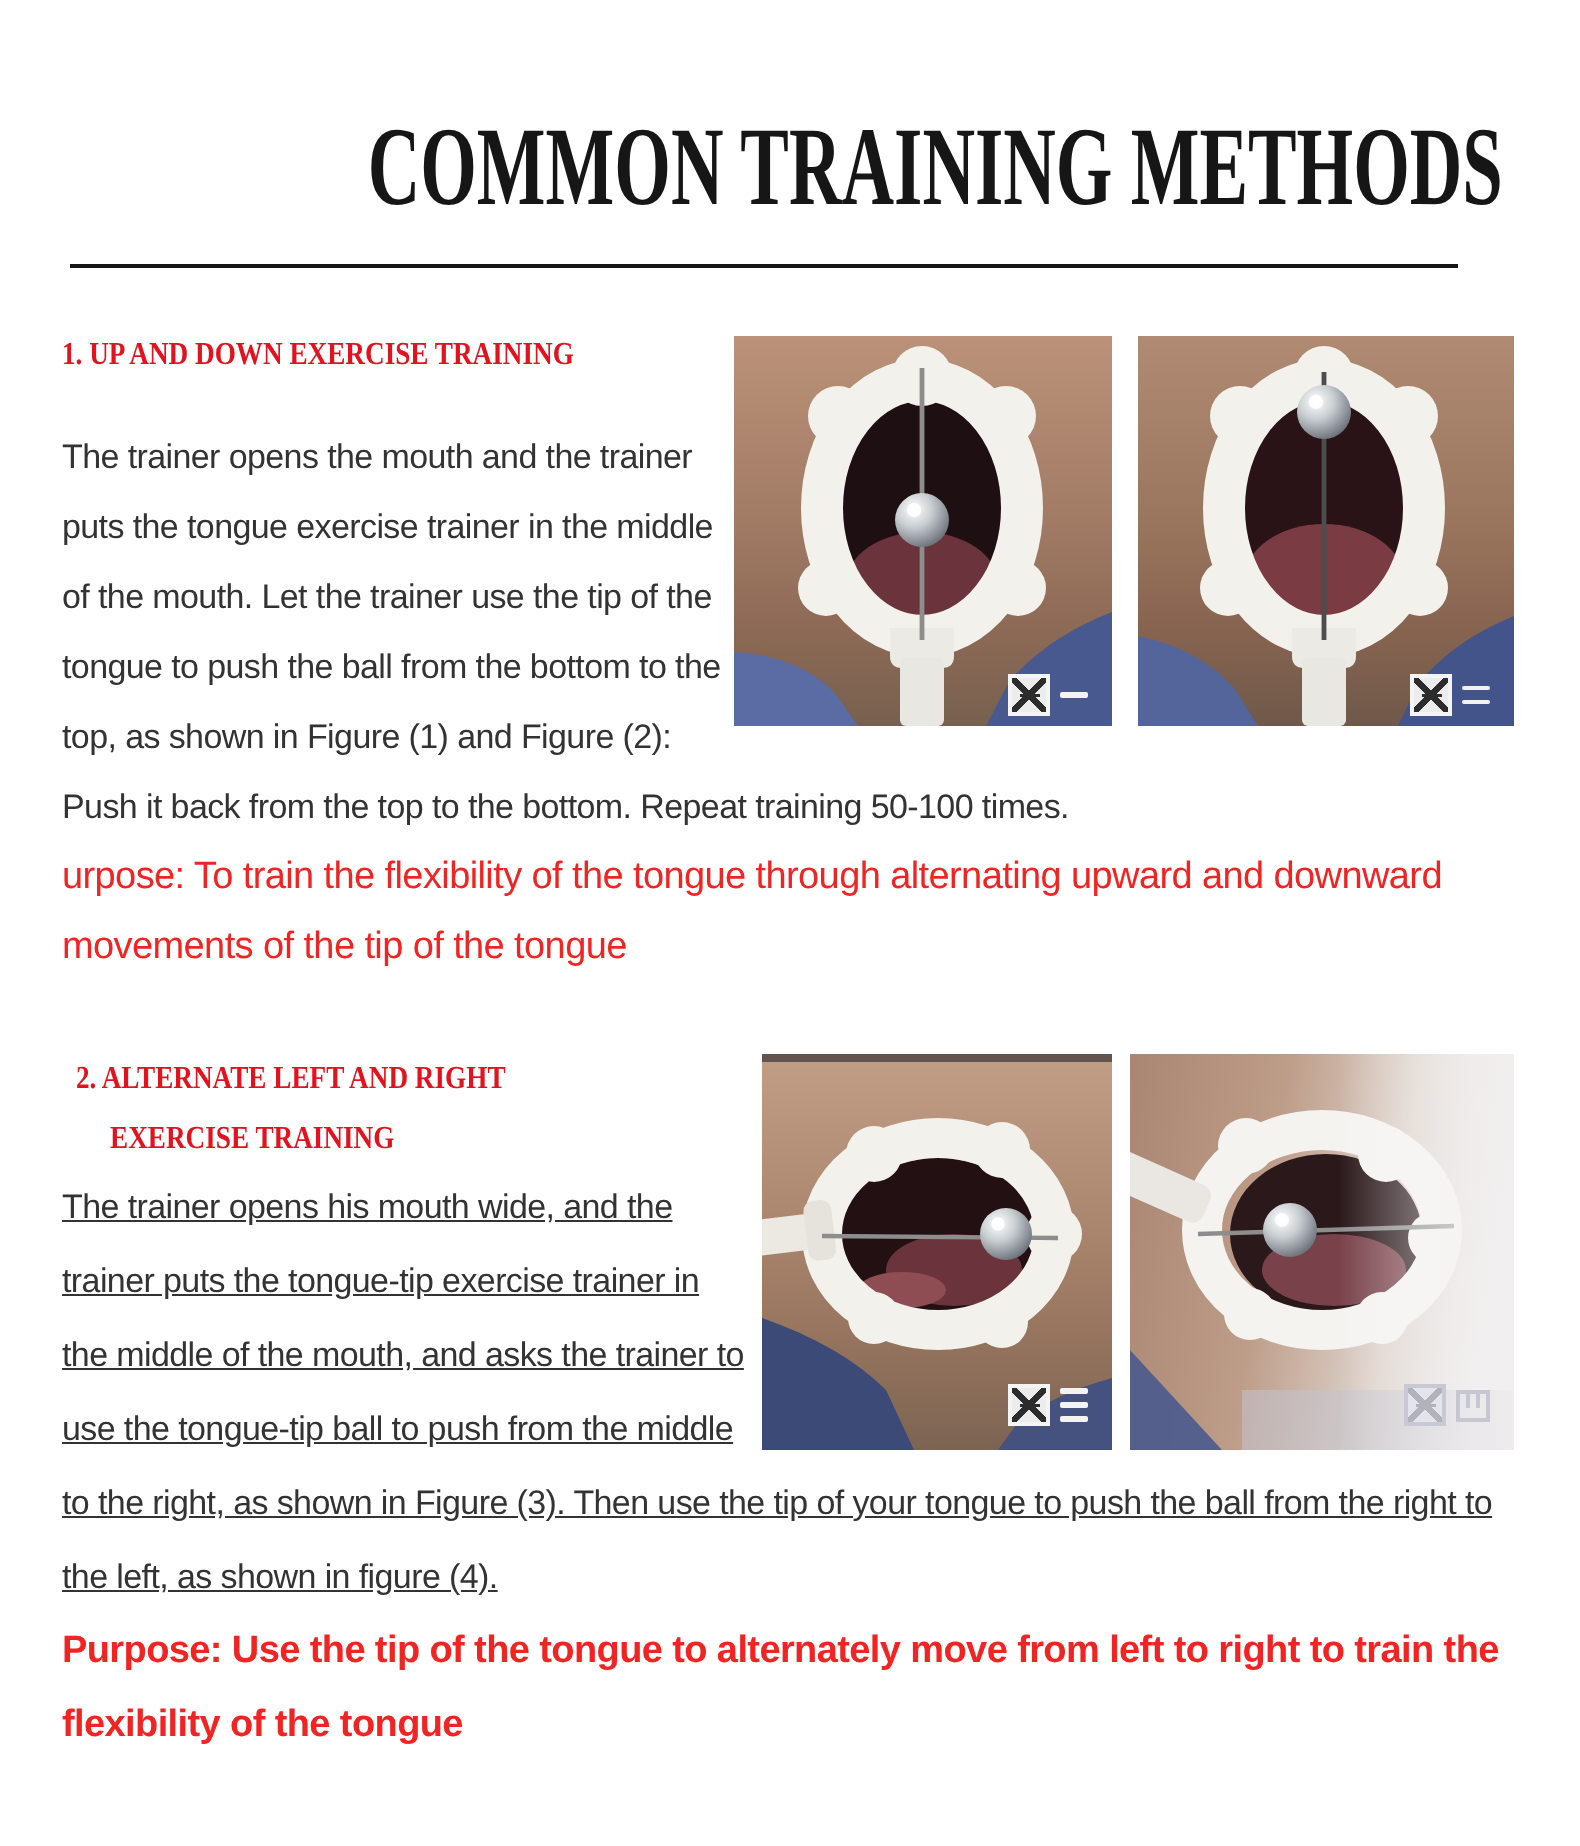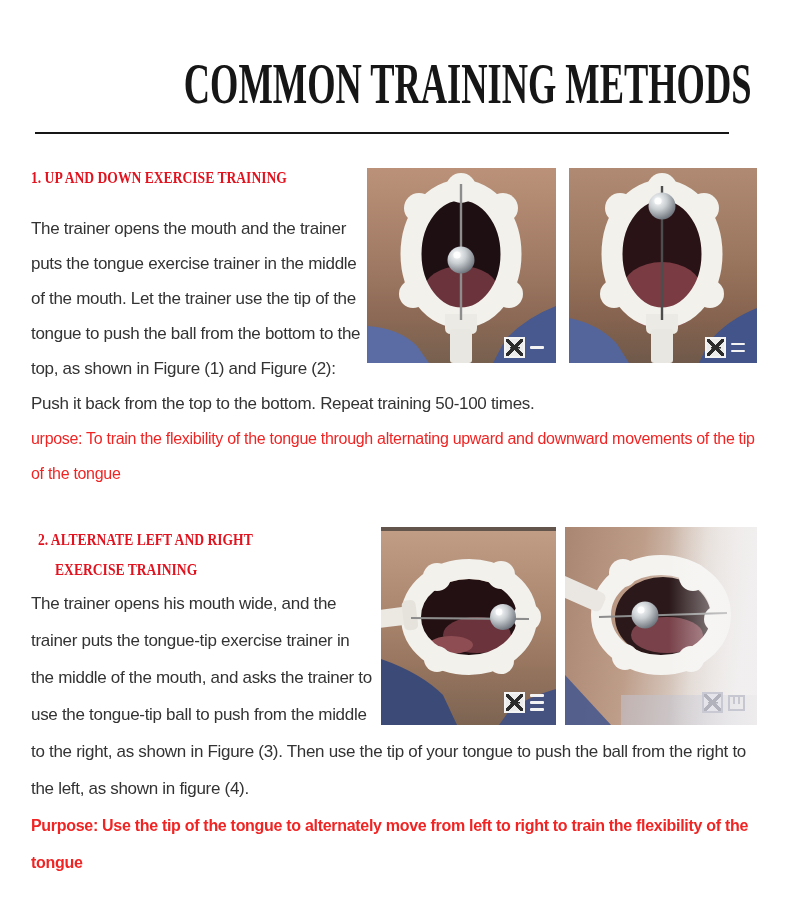--- a/index.html
+++ b/index.html
@@ -14,22 +14,22 @@
   hr.title-rule{border:0;border-top:2px solid #161616;margin:20px 35px 0 4px;}
 
   
   section{margin-top:34px;}
   h2.red-heading{margin:13px 0 0;font-family:"Liberation Serif",serif;font-weight:700;
     font-size:16px;line-height:20px;color:#e2131f;}
   h2.red-heading .hl{display:inline-block;transform:scaleX(.85);transform-origin:left center;white-space:nowrap;}
   .sec2 h2.red-heading{margin:6px 0 0;line-height:30px;padding-left:7px;}
   .sec2 h2.red-heading .l2{display:block;padding-left:17px;}
   p.body-text{margin:23px 0 0;font-size:17px;line-height:35px;color:#333;letter-spacing:-.3px;}
-  .sec2 p.body-text{margin:0;line-height:37px;}
-  p.purpose-text{margin:0;font-size:16px;line-height:35px;color:#f12424;letter-spacing:-.3px;}
+  .sec2 p.body-text{margin:0;line-height:37px;text-decoration:underline;}
+  p.purpose-text{margin:0;font-size:19px;line-height:35px;color:#f12424;letter-spacing:-.3px;}
   .sec2 p.purpose-text{line-height:37px;font-weight:bold;}
 
   
   .photos{float:right;display:flex;}
   .photos-top{width:390px;height:195px;margin:0 7px 0 6px;gap:13px;}
   .photos-bottom{width:376px;height:198px;margin:2px 7px 0 6px;gap:9px;}
   figure.photo{margin:0;position:relative;flex:none;height:100%;}
   .ph1{width:189px}.ph2{width:188px}.ph3{width:175px}.ph4{width:192px}
   figure.photo svg{display:block;width:100%;height:100%;}
 

